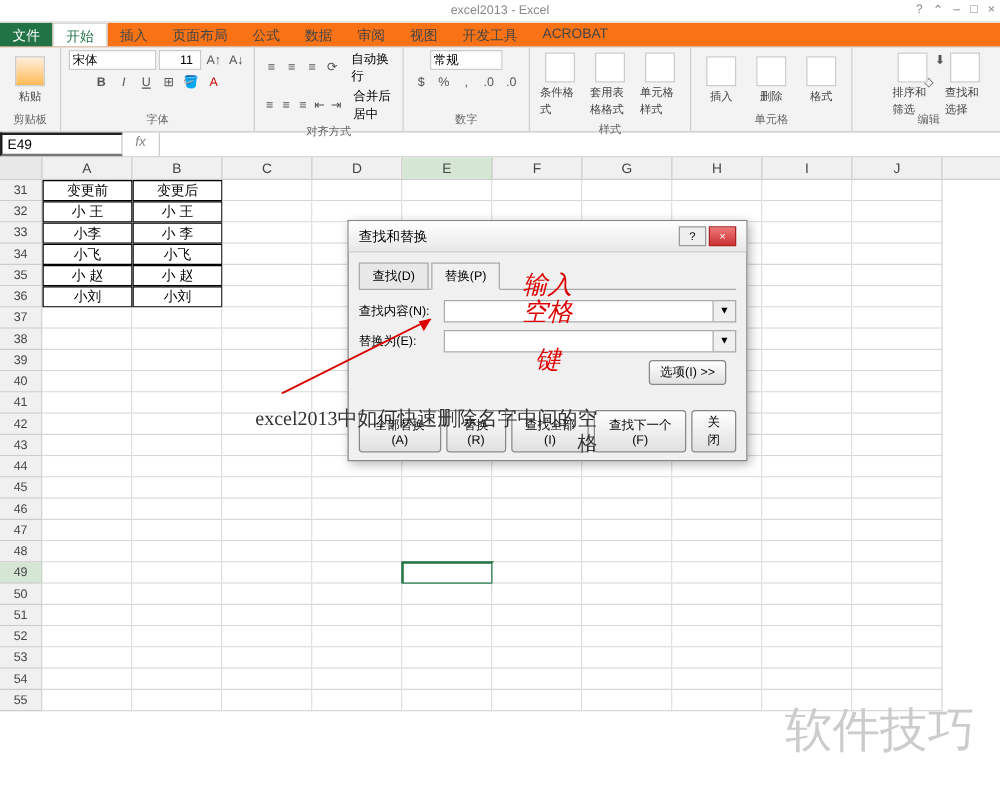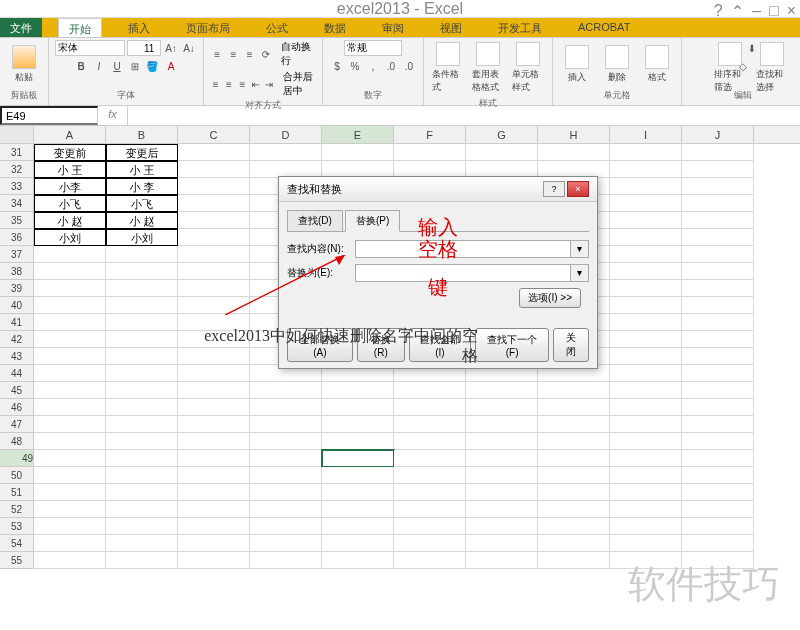--- a/index.html
+++ b/index.html
@@ -1,21 +1,21 @@
 <!DOCTYPE html>
 <html><head>
 <meta charset="utf-8">
 <style>
 * { margin: 0; padding: 0; box-sizing: border-box; font-family: "Microsoft YaHei", SimSun, sans-serif; }
 body { background: #fff; width: 800px; height: 630px; overflow: hidden; position: relative; font-size: 11px; }
 
-.titlebar { height: 18px; background: #fff; display: flex; align-items: center; justify-content: center; color: #888; font-size: 16px; border-bottom: 1px solid #ddd; position: relative; }
+.titlebar { height: 18px; background: #fff; display: flex; align-items: center; justify-content: center; color: #888; font-size: 10px; border-bottom: 1px solid #ddd; position: relative; }
 .titlebar .controls { position: absolute; right: 4px; top: 2px; display: flex; gap: 8px; color: #888; }
 
-.ribbon-tabs { display: flex; background: #eab308; border-bottom: 1px solid #ccc; height: 20px; gap: 16px; }
+.ribbon-tabs { display: flex; background: #f97316; border-bottom: 1px solid #ccc; height: 20px; }
 .ribbon-tab { padding: 3px 10px; font-size: 11px; color: #444; cursor: pointer; }
 .ribbon-tab.file { background: #217346; color: #fff; }
 .ribbon-tab.active { background: #fff; color: #217346; border: 1px solid #ccc; border-bottom: none; }
 
 .ribbon { display: flex; background: #f3f3f3; border-bottom: 1px solid #ccc; height: 68px; }
 .group { border-right: 1px solid #d0d0d0; display: flex; flex-direction: column; padding: 2px 6px; position: relative; }
 .group-label { font-size: 9px; color: #666; text-align: center; margin-top: auto; padding: 1px 0; }
 .group-body { display: flex; align-items: center; gap: 4px; flex: 1; }
 
 .big-btn { display: flex; flex-direction: column; align-items: center; width: 36px; padding: 2px; font-size: 9px; color: #444; }
@@ -33,21 +33,21 @@
 .formula { flex: 1; padding: 2px 4px; }
 
 .grid { position: relative; }
 .col-headers { display: flex; height: 18px; background: #f0f0f0; border-bottom: 1px solid #ccc; }
 .corner { width: 34px; border-right: 1px solid #ccc; background: #e8e8e8; }
 .col-h { width: 72px; border-right: 1px solid #ccc; text-align: center; font-size: 11px; color: #444; line-height: 18px; }
 .col-h.active { background: #d5e6d5; }
 
 .row { display: flex; height: 17px; }
 .row-h { width: 34px; border-right: 1px solid #ccc; border-bottom: 1px solid #ccc; background: #f0f0f0; text-align: center; font-size: 10px; color: #444; line-height: 17px; }
-.row-h.active { background: #d5e6d5; text-align: right; }
+.row-h.active { background: #d5e6d5; }
 .cell { width: 72px; border-right: 1px solid #d8d8d8; border-bottom: 1px solid #d8d8d8; font-size: 11px; text-align: center; line-height: 17px; background: #fff; }
 .cell.bordered { border: 1px solid #000; }
 .cell.selected { outline: 2px solid #217346; outline-offset: -1px; }
 
 .dialog { position: absolute; left: 278px; top: 176px; width: 320px; background: #f0f0f0; border: 1px solid #888; box-shadow: 2px 2px 8px rgba(0,0,0,0.3); }
 .dlg-title { background: linear-gradient(#fff,#e8e8e8); padding: 4px 8px; font-size: 11px; display: flex; justify-content: space-between; border-bottom: 1px solid #ccc; align-items: center; }
 .dlg-close { display: flex; gap: 2px; }
 .dlg-close span { width: 22px; height: 16px; border: 1px solid #999; text-align: center; font-size: 9px; line-height: 14px; background: #eee; }
 .dlg-close .x { background: linear-gradient(#e77,#c33); color: #fff; border-color: #a22; }
 .dlg-body { padding: 8px; }
@@ -55,21 +55,21 @@
 .dlg-tab { padding: 3px 10px; font-size: 10px; border: 1px solid #aaa; margin-bottom: -1px; margin-right: 2px; background: #e8e8e8; }
 .dlg-tab.active { background: #f0f0f0; border-bottom-color: #f0f0f0; }
 .field-row { display: flex; align-items: center; margin-bottom: 6px; font-size: 10px; }
 .field-row label { width: 68px; }
 .field-row input { flex: 1; height: 18px; border: 1px solid #aaa; font-size: 10px; padding: 0 2px; }
 .field-row .dd { width: 18px; height: 18px; border: 1px solid #aaa; border-left: none; text-align: center; line-height: 16px; }
 .dlg-buttons { display: flex; justify-content: flex-end; gap: 4px; padding: 6px 8px; }
 .dlg-buttons.opt { padding-top: 0; }
 .dlg-btn { font-size: 10px; padding: 2px 8px; border: 1px solid #888; background: linear-gradient(#fff,#e0e0e0); border-radius: 3px; }
 
-.annotation { position: absolute; color: #d00; font-size: 20px; font-family: SimSun, serif; pointer-events: none; }
+.annotation { position: absolute; color: #d00; font-size: 20px; font-family: SimSun, serif; pointer-events: none; font-style: italic; }
 .caption { position: absolute; left: 198px; top: 326px; font-family: "Songti SC", SimSun, serif; font-size: 16px; color: #333; text-align: right; width: 280px; line-height: 20px; }
 .arrow { position: absolute; left: 225px; top: 255px; width: 120px; height: 60px; pointer-events: none; }
 .watermark { position: absolute; right: 20px; bottom: 20px; font-size: 38px; color: #ccc; font-family: SimSun, serif; }
 </style>
 </head>
 <body>
 
 <div class="titlebar">
   <span>excel2013 - Excel</span>
   <div class="controls">

